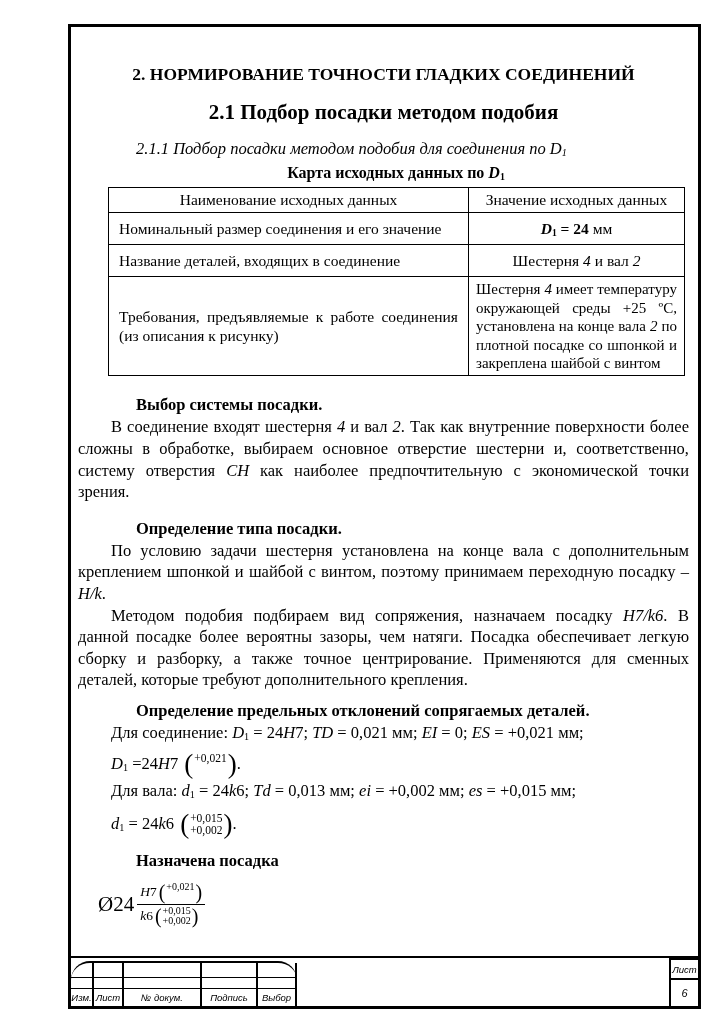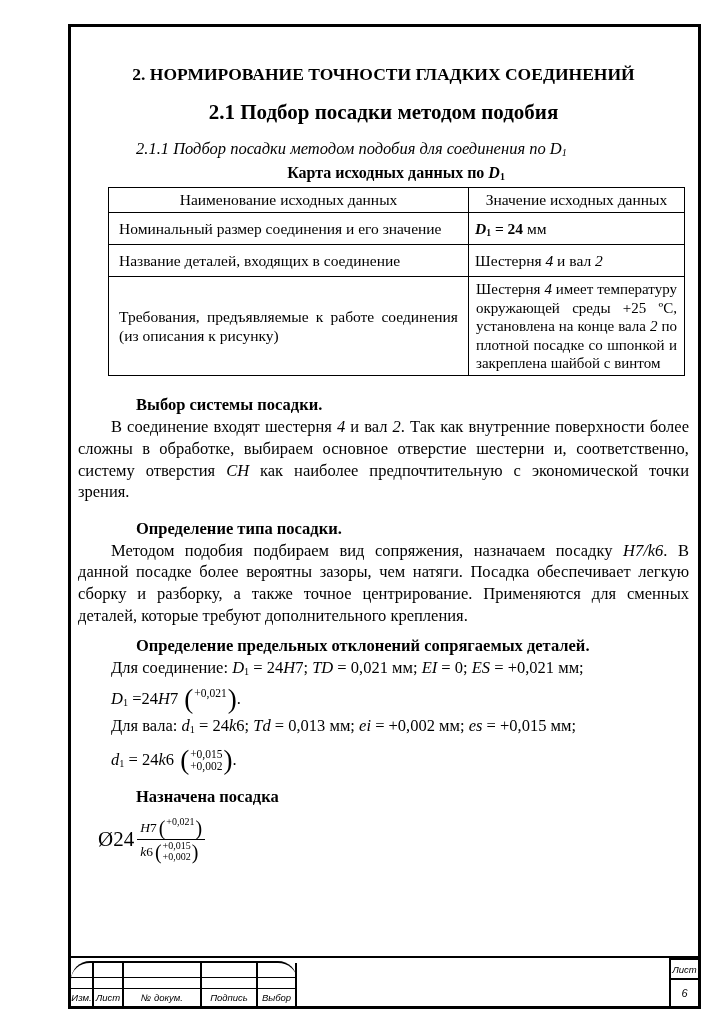--- a/index.html
+++ b/index.html
@@ -24,21 +24,21 @@
   .tbl-title { margin-left:30px; width:576px; text-align:center;
                font-weight:bold; font-size:16px; line-height:20px; }
 
   table.data { margin-left:30px; width:576px; border-collapse:collapse;
                table-layout:fixed; }
   table.data th, table.data td { border:1px solid #000; font-size:15.5px; }
   table.data th { font-weight:normal; text-align:center; height:25px;
                   padding:2px 4px; }
   td.c-name { text-align:left; padding:4px 10px; height:32px; line-height:19px; }
   td.c-name.just { text-align:justify; }
-  td.c-val { padding:4px 6px; }
+  td.c-val { text-align:center; padding:4px 6px; }
   td.c-val.just { text-align:justify; font-size:15px; line-height:18.4px;
                   padding:3px 7px; vertical-align:middle; }
   .col-l { width:360px; } .col-r { width:216px; }
 
   .h { font-weight:bold; font-size:16.5px; line-height:22px; text-indent:58px; }
   .para { font-size:16.5px; line-height:21.6px; text-align:justify;
           text-indent:33px; }
   .line { font-size:16.5px; line-height:22px; text-indent:33px;
           white-space:nowrap; }
 
@@ -121,20 +121,21 @@
         <td class="c-name just">Требования, предъявляемые к работе соединения (из описания к рисунку)</td>
         <td class="c-val just"><span>Шестерня </span><span class="rs-i">4</span><span> имеет температуру окружающей среды +25 ºС, установлена на конце вала </span><span class="rs-i">2</span><span> по плотной посадке со шпонкой и закреплена шайбой с винтом</span></td>
       </tr>
     </tbody>
       </table>
 
     <div class="h mt18">Выбор системы посадки.</div>
     <div class="para"><span>В соединение входят шестерня </span><span class="rs-i">4</span><span> и вал </span><span class="rs-i">2</span><span>. Так как внутренние поверхности более сложны в обработке, выбираем основное отверстие шестерни и, соответственно, систему отверстия </span><span class="rs-i">СН</span><span> как наиболее предпочтительную с экономической точки зрения.</span></div>
 
     <div class="h mt15">Определение типа посадки.</div>
+    <div class="para"><span>По условию задачи шестерня установлена на конце вала с дополнительным креплением шпонкой и шайбой с винтом, поэтому принимаем переходную посадку – </span><span class="rs-i">H/k</span><span>.</span></div>
     <div class="para"><span>Методом подобия подбираем вид сопряжения, назначаем посадку </span><span class="rs-i">H7/k6</span><span>. В данной посадке более вероятны зазоры, чем натяги. Посадка обеспечивает легкую сборку и разборку, а также точное центрирование. Применяются для сменных деталей, которые требуют дополнительного крепления.</span></div>
 
     <div class="h mt9">Определение предельных отклонений сопрягаемых деталей.</div>
 
     <div class="line"><span>Для соединение: </span><span class="rs-i">D</span><span class="rs-sub">1</span><span> = 24</span><span class="rs-i">H</span><span>7; </span><span class="rs-i">TD</span><span> = 0,021 мм; </span><span class="rs-i">EI</span><span> = 0; </span><span class="rs-i">ES</span><span> = +0,021 мм;</span></div>
 
     <div class="fline">
       <span class="fr"><span class="rs-i">D</span><span class="rs-sub">1</span><span> =24</span><span class="rs-i">H</span><span>7 </span></span>
       <span class="pg">
         <span class="par">(</span>

